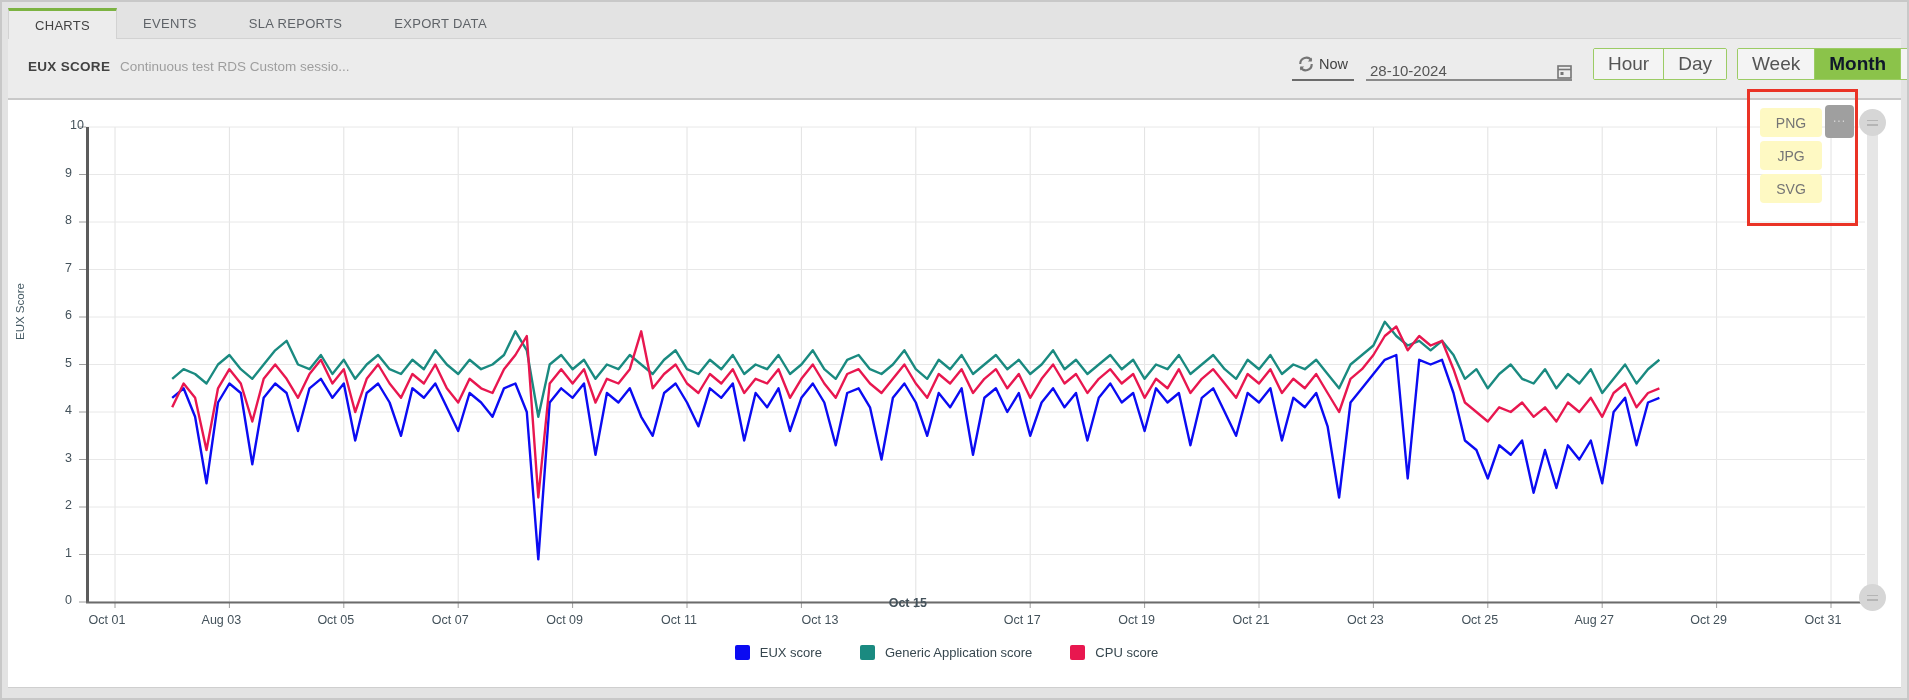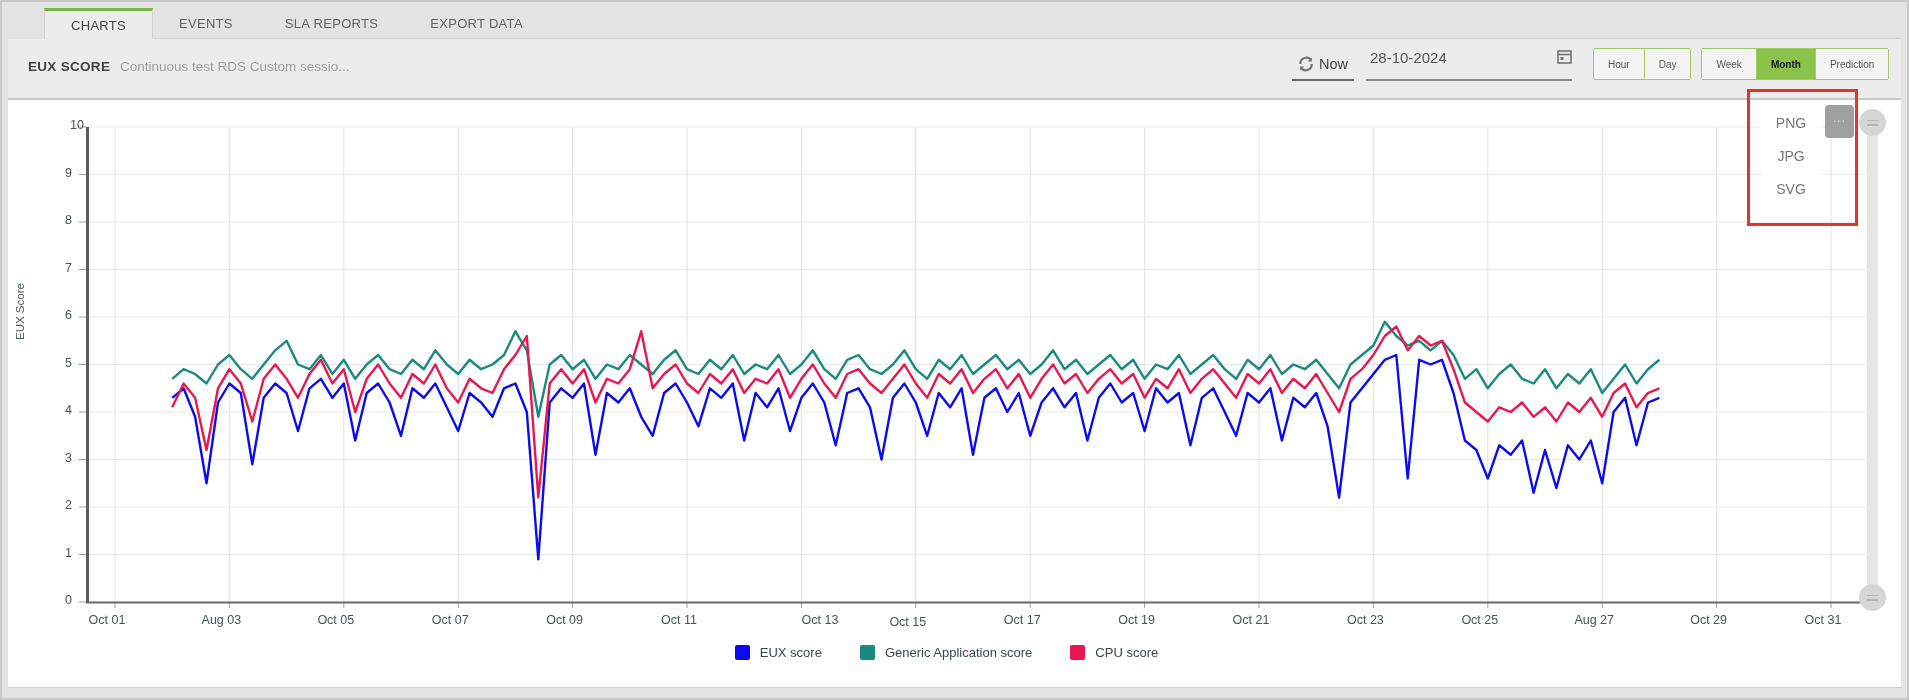--- a/index.html
+++ b/index.html
@@ -10,21 +10,20 @@
     font-family:"Liberation Sans", sans-serif;
     position:relative; overflow:hidden;
   }
   .frame { position:absolute; inset:0; border:2px solid #c8c8c8; pointer-events:none; z-index:50; }
 
   
   .tabbar {
     position:absolute; left:8px; top:8px; right:8px; height:31px;
     display:flex; align-items:stretch;
     border-bottom:1px solid #d2d2d2;
-    margin-left:36px;
   }
   .tab {
     padding:0 26px; display:flex; align-items:center;
     font-size:13px; letter-spacing:.3px; color:#5f6368; cursor:pointer;
   }
   .tab.active {
     background:#ececec; color:#424242;
     border-left:1px solid #d2d2d2; border-right:1px solid #d2d2d2;
     border-top:3px solid #7cb342;
     margin-bottom:-1px;
@@ -40,34 +39,34 @@
 
   .now-wrap {
     position:absolute; left:1284px; top:10px; width:62px; height:32px;
     display:flex; align-items:center; gap:5px;
     border-bottom:2px solid #6b6b6b; cursor:pointer;justify-content:center;
   }
   .now-label { font-size:14.5px; color:#424242; }
   .date-wrap {
     position:absolute; left:1358px; top:10px; width:206px; height:32px;
     border-bottom:2px solid #8a8a8a;
-    display:flex; align-items:flex-start;
+    display:flex; align-items:flex-end;
   }
   .date-input {
     border:none; background:transparent; outline:none;
     font-family:"Liberation Sans", sans-serif;
     font-size:15px; color:#555; width:170px; padding:0 0 0 4px;
   }
   .cal-btn { margin-left:auto; cursor:pointer; display:flex; align-items:center; }
 
   .range-groups { position:absolute; left:1585px; top:9px; display:flex; gap:10px; }
   .btn-group { display:flex; border:1px solid #9ccc65; border-radius:2px; overflow:hidden; background:#f4f4f4; }
   .range-btn {
     height:30px; padding:0 14px; display:flex; align-items:center; justify-content:center;
-    font-size:10px; color:#555; background:#f4f4f4; cursor:pointer;
+    font-size:19px; color:#555; background:#f4f4f4; cursor:pointer;
     border-right:1px solid #9ccc65;
   }
   .range-btn:last-child { border-right:none; }
   .range-btn.active { background:#8bc34a; color:#0f172a; font-weight:bold; }
 
   
   .chart-surface {
     position:absolute; left:8px; top:100px; right:8px; height:588px;
     background:#ffffff; border-bottom:1px solid #cfcfcf;
   }
@@ -85,21 +84,21 @@
     position:absolute; left:0; top:645px; width:1893px;
     display:flex; justify-content:center; gap:38px;
   }
   .legend-item { display:flex; align-items:center; gap:10px; cursor:pointer; }
   .legend-swatch { width:15px; height:15px; border-radius:2px; }
   .legend-label { font-size:13px; color:#37474f; }
 
   
   .export-btn {
     position:absolute; left:1760px; width:62px; height:29px;
-    background:#ffffff; border:none; border-radius:4px;
+    background:#fef9c3; border:none; border-radius:4px;
     font-family:"Liberation Sans", sans-serif;
     font-size:14px; color:#757575; cursor:pointer;
     display:flex; align-items:center; justify-content:center;
   }
   .export-more {
     position:absolute; left:1825px; top:105px; width:29px; height:33px;
     background:#9f9f9f; border:none; border-radius:4px;
     color:#d7d7d7; font-size:12px; letter-spacing:1px; cursor:pointer;
     display:flex; align-items:flex-start; justify-content:center; padding-top:6px;
   }
@@ -258,21 +257,21 @@
     <div class="tick-label y-tick" style="left: 40px; top: 213px;">8</div>
     <div class="tick-label y-tick" style="left: 40px; top: 165.5px;">9</div>
     <div class="tick-label y-tick" style="left: 52px; top: 118px;">10</div>
     <div class="tick-label x-tick" style="left: 62px; top: 613px;">Oct 01</div>
     <div class="tick-label x-tick" style="left: 176.4px; top: 613px;">Aug 03</div>
     <div class="tick-label x-tick" style="left: 290.8px; top: 613px;">Oct 05</div>
     <div class="tick-label x-tick" style="left: 405.2px; top: 613px;">Oct 07</div>
     <div class="tick-label x-tick" style="left: 519.6px; top: 613px;">Oct 09</div>
     <div class="tick-label x-tick" style="left: 634px; top: 613px;">Oct 11</div>
     <div class="tick-label x-tick" style="left: 748.4px; top: 613px; text-align: right;">Oct 13</div>
-    <div class="tick-label x-tick" style="left: 862.8px; top: 615px;">Oct 15</div>
+    <div class="tick-label x-tick" style="left: 862.8px; top: 596px; font-weight: bold;">Oct 15</div>
     <div class="tick-label x-tick" style="left: 977.2px; top: 613px;">Oct 17</div>
     <div class="tick-label x-tick" style="left: 1091.6px; top: 613px;">Oct 19</div>
     <div class="tick-label x-tick" style="left: 1206px; top: 613px;">Oct 21</div>
     <div class="tick-label x-tick" style="left: 1320.4px; top: 613px;">Oct 23</div>
     <div class="tick-label x-tick" style="left: 1434.8px; top: 613px;">Oct 25</div>
     <div class="tick-label x-tick" style="left: 1549.2px; top: 613px;">Aug 27</div>
     <div class="tick-label x-tick" style="left: 1663.6px; top: 613px;">Oct 29</div>
     <div class="tick-label x-tick" style="left: 1778px; top: 613px;">Oct 31</div>
   </div>
 

